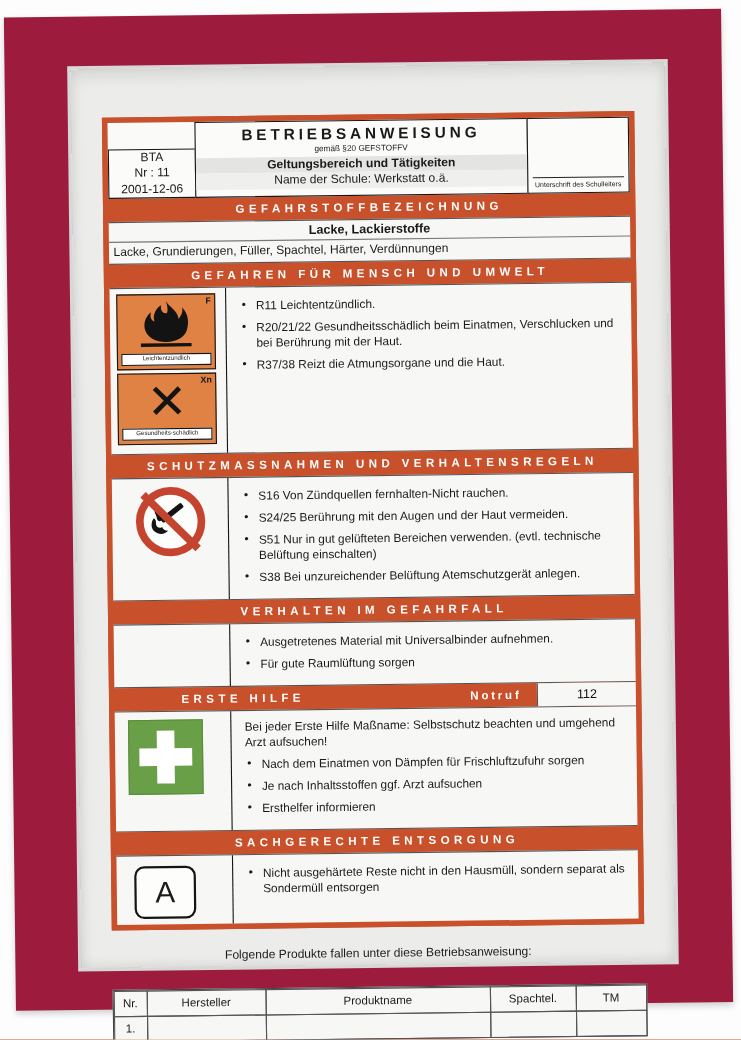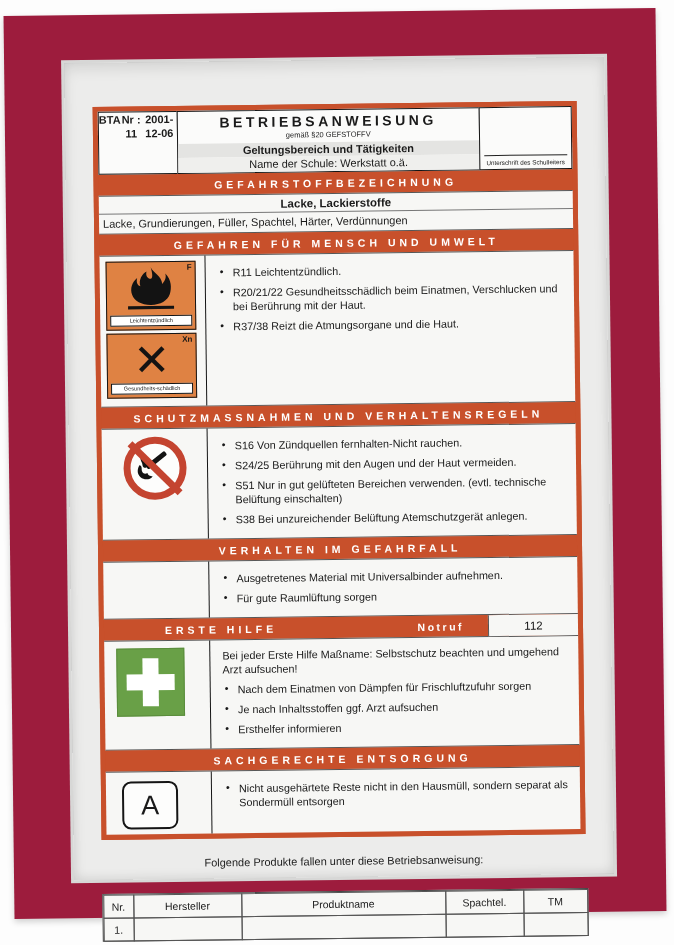--- a/index.html
+++ b/index.html
@@ -26,22 +26,22 @@
     border:5px solid #c8502b;background:#c8502b;
   }
   .band{
     background:#c8502b;color:#fff;font-weight:bold;font-size:10.5px;
     letter-spacing:4px;text-align:center;padding:5px 0 4px 0;white-space:nowrap;
   }
   .whiterow{background:#f7f7f5;border-top:1px solid #555;border-bottom:1px solid #555;}
   
   .hdr-row{display:grid;grid-template-columns:80px 1fr 92px;background:#fafaf8;}
   .hdr-cell{border:1.5px solid #151515;background:#fbfbfa;box-sizing:border-box;}
-  .bta-cell{display:flex;flex-direction:row;justify-content:center;text-align:center;
-    font-weight:bold;font-size:11px;line-height:1.3;}
+  .bta-cell{display:flex;flex-direction:column;justify-content:center;text-align:center;
+    font-weight:normal;font-size:11px;line-height:1.3;margin-top:24px;}
   .title-cell{margin-left:-1.5px;text-align:center;display:flex;flex-direction:column;}
   .doc-title{font-weight:bold;font-size:14px;letter-spacing:3.5px;padding-top:3px;}
   .doc-sub{font-size:7.5px;color:#222;padding:1px 0 3px 0;}
   .doc-scope{font-weight:bold;font-size:11px;background:#e4e4e2;padding:1px 0;}
   .doc-school{font-size:11px;background:#efefed;padding:1px 0 2px 0;}
   .sig-cell{margin-left:-1.5px;position:relative;}
   .sig-line{position:absolute;left:4px;right:4px;bottom:13px;border-top:1px solid #222;}
   .sig-label{position:absolute;left:0;right:0;bottom:3px;font-size:6.3px;text-align:center;white-space:nowrap;}
   
   .prod-bold{font-weight:bold;font-size:11.5px;text-align:center;padding:3px 0 2px 0;border-bottom:1px solid #777;}
@@ -67,21 +67,21 @@
   .firstaid::before,.firstaid::after{content:"";position:absolute;background:#fff;}
   .firstaid::before{left:50%;top:9px;bottom:9px;width:16px;transform:translateX(-50%);}
   .firstaid::after{top:50%;left:9px;right:9px;height:16px;transform:translateY(-50%);}
   
   .wasteicon{width:52px;height:44px;border:2px solid #151515;border-radius:9px;background:#fdfdfc;
     display:flex;align-items:center;justify-content:center;font-size:27px;margin:4px 0 0 10px;}
   
   .eh-band{display:grid;grid-template-columns:1fr 90px;background:#c8502b;}
   .eh-left{position:relative;color:#fff;font-weight:bold;padding:5px 0 4px 0;}
   .eh-title{display:block;text-align:center;font-size:10.5px;letter-spacing:4px;padding-right:150px;}
-  .eh-notruf{position:absolute;right:24px;top:5px;font-size:10.5px;letter-spacing:2.5px;}
+  .eh-notruf{position:absolute;right:14px;top:5px;font-size:10.5px;letter-spacing:2.5px;}
   .eh-number{background:#f7f7f5;color:#111;font-size:11.5px;text-align:center;
     display:flex;align-items:center;justify-content:center;border-left:1px solid #555;}
   
   .prod-note{text-align:center;font-size:11px;margin:18px 0 24px 0;}
   .ptable{border:1px solid #444;border-collapse:collapse;width:100%;background:#f7f7f5;}
   .ptable div{box-sizing:border-box;}
   .p-row{display:grid;grid-template-columns:30px 108px 1fr 78px 64px;}
   .p-cell{border:1px solid #555;font-size:10.5px;text-align:center;padding:5px 2px;margin:-0.5px;}
 </style>
 </head>

